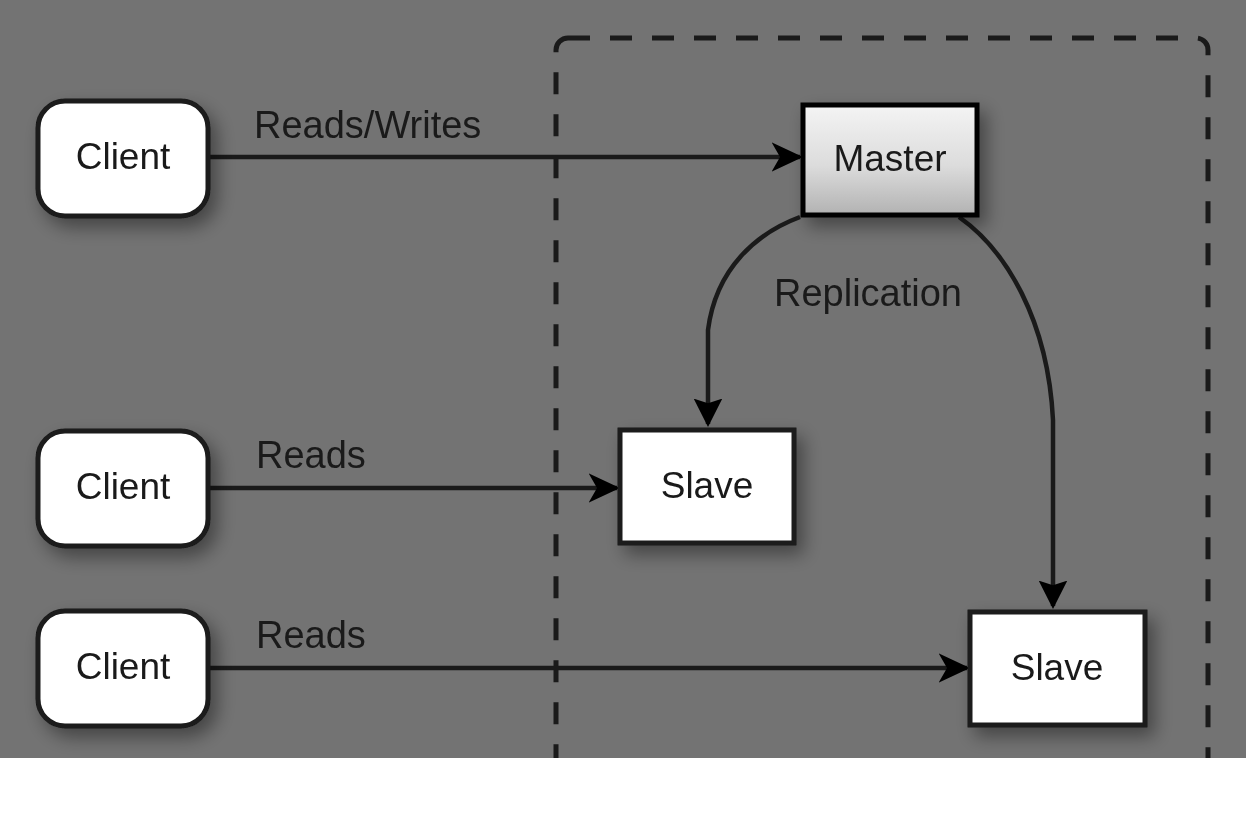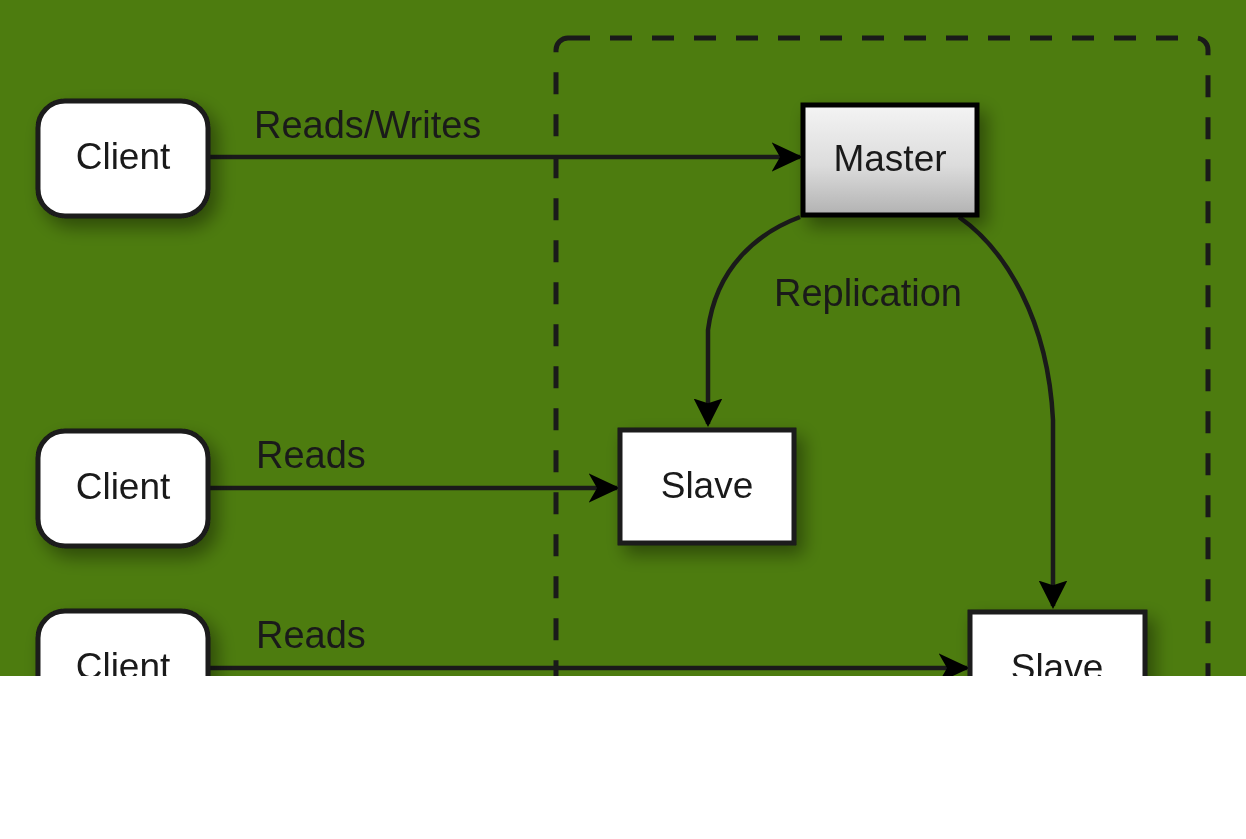--- a/index.html
+++ b/index.html
@@ -6,22 +6,22 @@
     margin: 0;
     padding: 0;
     background: #ffffff;
   }
   body {
     font-family: "Liberation Sans", sans-serif;
   }
   #canvas {
     position: relative;
     width: 1246px;
-    height: 676px;
-    background: #4d7c0f;
+    height: 758px;
+    background: #737373;
     overflow: hidden;
   }
   svg.diagram {
     position: absolute;
     top: 0;
     left: 0;
     width: 1246px;
     height: 839px;
     display: block;
   }

